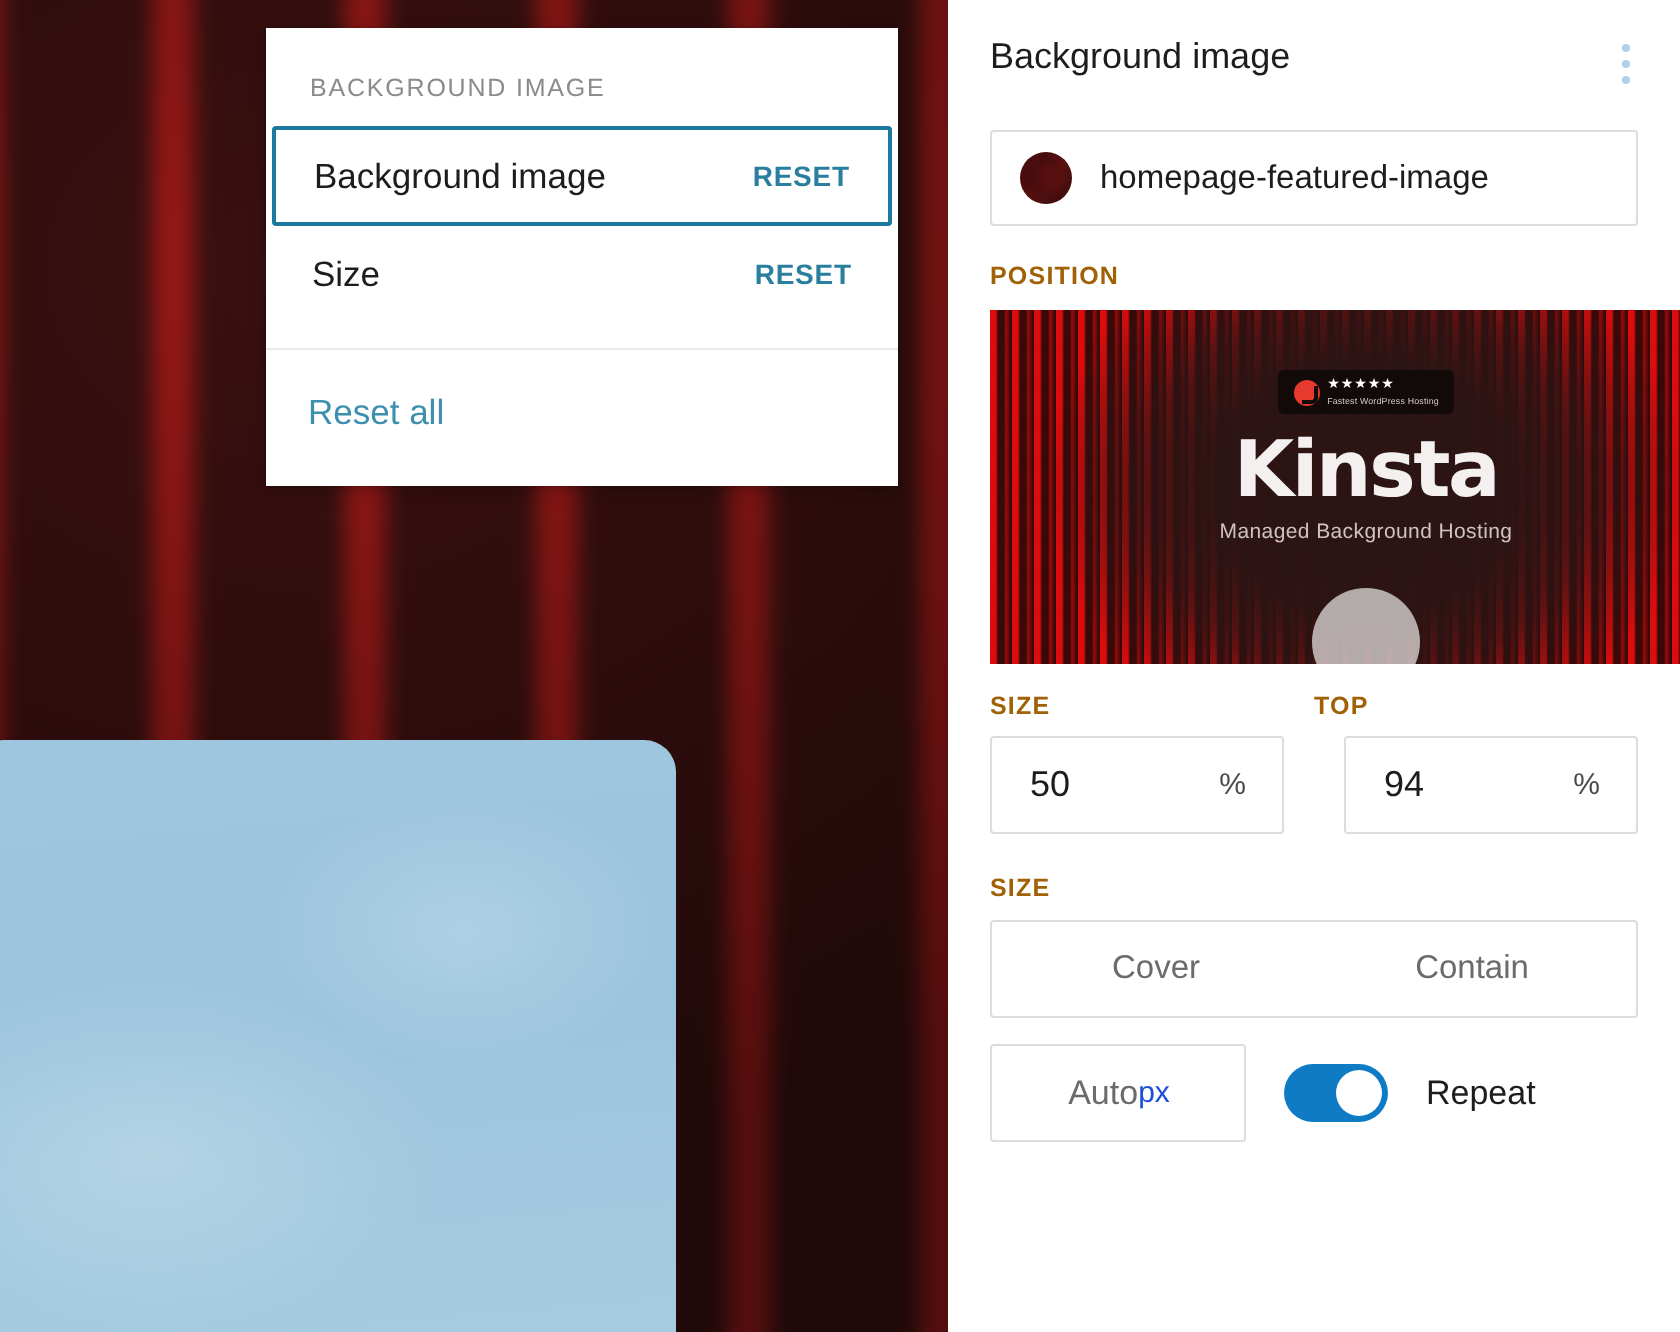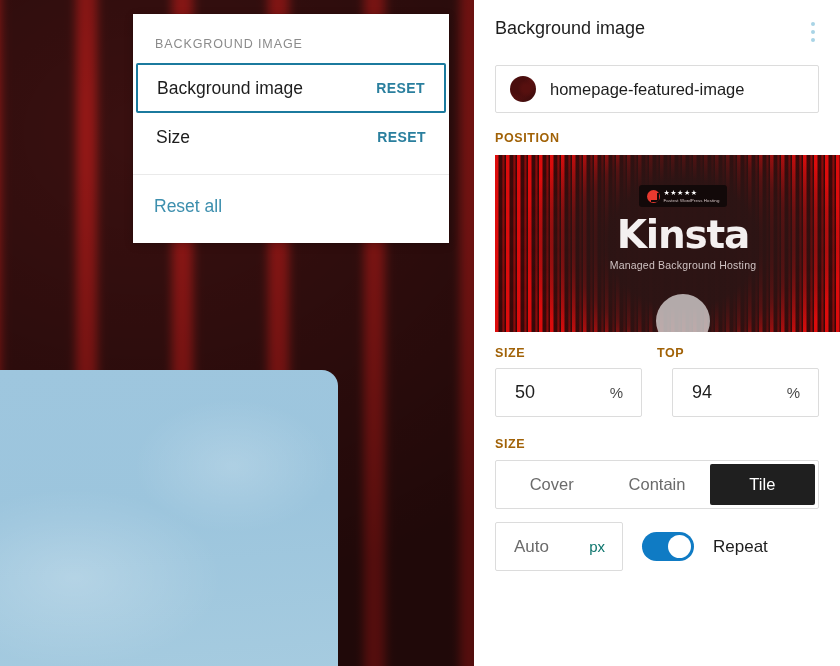--- a/index.html
+++ b/index.html
@@ -386,25 +386,25 @@
     align-items: center;
     gap: 19px;
   }
   .auto-field {
     width: 128px;
     height: 49px;
     border: 1px solid #dcdcdc;
     border-radius: 2px;
     display: flex;
     align-items: center;
-    justify-content: space-between;
+    justify-content: center;
     padding: 0 17px 0 18px;
   }
   .auto-placeholder { font-size: 17px; color: #6b6b6b; }
-  .auto-unit { font-size: 15px; color: #0f766e; }
+  .auto-unit { font-size: 15px; color: #1d4ed8; }
 
   .toggle {
     width: 52px; height: 29px;
     border-radius: 15px;
     background: #0f7bc4;
     position: relative;
     flex: none;
   }
   .toggle-knob {
     position: absolute;
@@ -499,21 +499,20 @@
         <span class="num-value">94</span>
         <span class="num-unit">%</span>
       </div>
     </div>
 
     <span class="section-label size-label">SIZE</span>
 
     <div class="seg">
       <div class="seg-opt">Cover</div>
       <div class="seg-opt">Contain</div>
-      <div class="seg-opt active">Tile</div>
     </div>
 
 
     <div class="bottom-row">
       <div class="auto-field">
         <span class="auto-placeholder">Auto</span>
         <span class="auto-unit">px</span>
       </div>
       <div class="toggle">
         <div class="toggle-knob"></div>

